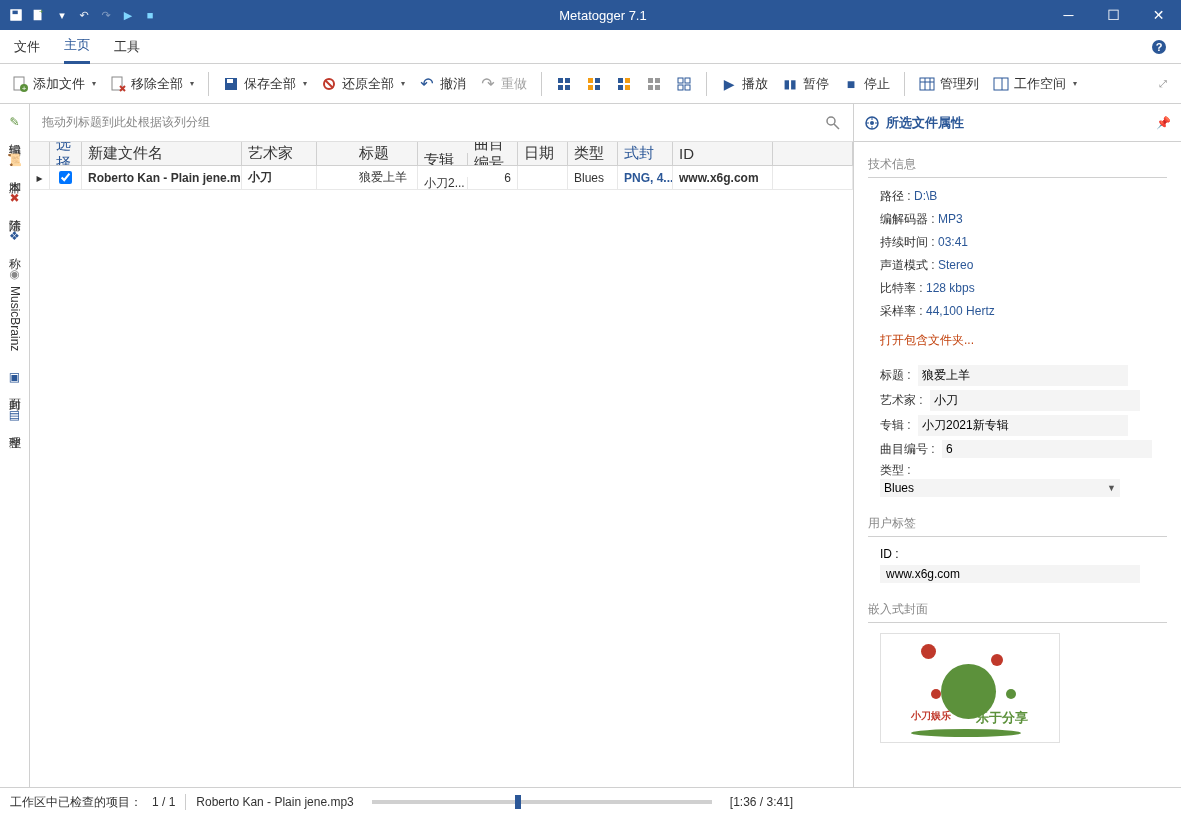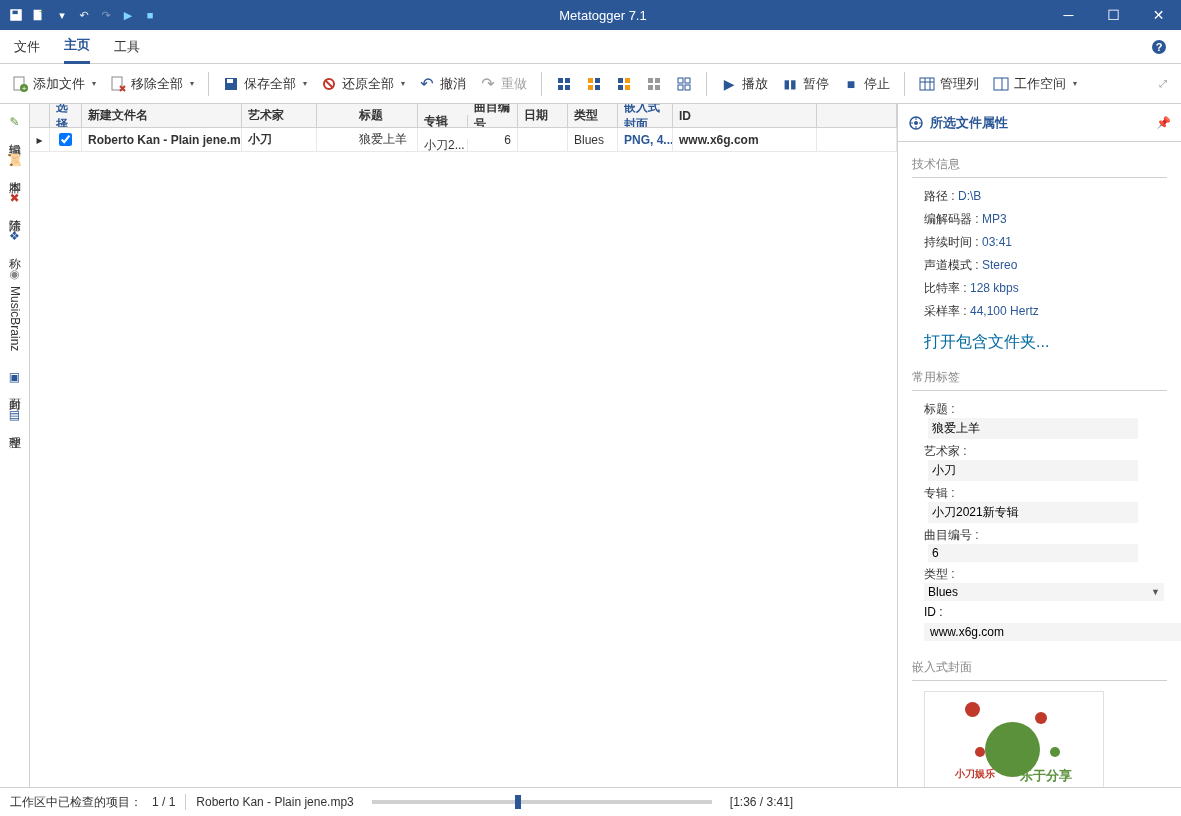--- a/index.html
+++ b/index.html
@@ -9,21 +9,21 @@
 .titlebar { height: 30px; background: #2b5797; color: #fff; display: flex; align-items: center; }
 .titlebar-left { display: flex; align-items: center; gap: 2px; padding-left: 6px; }
 .titlebar-left .qat { width: 20px; height: 20px; display: flex; align-items: center; justify-content: center; font-size: 11px; }
 .titlebar-center { flex: 1; text-align: center; font-size: 13px; }
 .titlebar-right { display: flex; }
 .titlebar-right .winbtn { width: 45px; height: 30px; display: flex; align-items: center; justify-content: center; font-size: 14px; }
 
 
 .menutabs { height: 34px; background: #fff; border-bottom: 1px solid #d0d0d0; display: flex; align-items: center; padding: 8px 14px; gap: 24px; color: #333; font-size: 13px; }
 .menutabs .tab { height: 34px; display: flex; align-items: center; cursor: pointer; }
-.menutabs .tab.active { border-bottom: 3px solid #2b5797; color: #2b5797; font-weight: 700; }
+.menutabs .tab.active { border-bottom: 3px solid #2b5797; color: #2b5797; font-weight: 400; }
 .menutabs .help { margin-left: auto; color: #2b5797; font-size: 16px; }
 
 
 .toolbar { height: 40px; background: #fff; border-bottom: 1px solid #d0d0d0; display: flex; align-items: center; padding: 0 6px; gap: 2px; font-size: 13px; color: #333; }
 .toolbar .btn { display: flex; align-items: center; gap: 5px; padding: 4px 6px; cursor: pointer; white-space: nowrap; }
 .toolbar .btn .ico { width: 16px; height: 16px; display: inline-flex; align-items: center; justify-content: center; }
 .toolbar .sep { width: 1px; height: 24px; background: #ccc; margin: 0 6px; }
 .toolbar .btn.disabled { color: #a0a0a0; }
 .dropdown-arrow { font-size: 8px; color: #555; margin-left: 2px; }
 
@@ -33,21 +33,21 @@
 .sidebar .sitem { writing-mode: vertical-rl; text-orientation: mixed; font-size: 12px; color: #333; padding: 4px 0; cursor: pointer; display: flex; align-items: center; gap: 4px;}
 .sidebar .sico { width: 16px; height: 16px; display: flex; align-items: center; justify-content: center; writing-mode: horizontal-tb; }
 
 .center { flex: 1; display: flex; flex-direction: column; overflow: hidden; }
 
 
 .filterrow { height: 38px; border-bottom: 1px solid #e0e0e0; display: flex; align-items: center; padding: 0 12px; color: #888; font-size: 12px; }
 .filterrow .search { margin-left: auto; width: 16px; height: 16px; }
 
 
-.thead { height: 24px; background: #f5f5f5; border-bottom: 1px solid #d0d0d0; display: flex; font-size: 12px; color: #333; font-weight: bold; }
+.thead { height: 24px; background: #f5f5f5; border-bottom: 1px solid #d0d0d0; display: flex; font-size: 15px; color: #333; }
 .thead .th { border-right: 1px solid #d0d0d0; padding: 4px 6px; display: flex; align-items: center; overflow: hidden; }
 .trow { height: 24px; border-bottom: 1px solid #e8e8e8; display: flex; font-size: 12px; color: #333; }
 .trow .td { border-right: 1px solid #e8e8e8; padding: 4px 6px; display: flex; align-items: center; overflow: hidden; white-space: nowrap; }
 .th.sel, .td.sel { width: 20px; justify-content: center; }
 .th.chk, .td.chk { width: 32px; justify-content: center; color: #2b5797;}
 .th.name, .td.name { width: 160px; }
 .th.artist, .td.artist { width: 75px; }
 .th.title, .td.title { width: 65px; margin-left: 36px; }
 .th.album, .td.album { width: 50px; margin-top: 11px; }
 .th.track, .td.track { width: 50px; justify-content: flex-end;}
@@ -57,29 +57,29 @@
 .th.id, .td.id { flex: 1; }
 .th.last, .td.last { width: 80px; }
 .td.artist, .td.name, .td.id { font-weight: 600; }
 .th.chk { color: #2b5797; }
 .th.cover { color: #2b5797; }
 .td.cover { font-weight: 600; }
 
 .table-body { flex: 1; overflow: auto; }
 
 
-.rightpanel { width: 284px; border-left: 1px solid #d0d0d0; display: flex; flex-direction: column; background: #fff; }
+.rightpanel { width: 328px; border-left: 1px solid #d0d0d0; display: flex; flex-direction: column; background: #fff; }
 .rp-header { height: 38px; border-bottom: 1px solid #d0d0d0; display: flex; align-items: center; padding: 0 10px; color: #2b5797; font-size: 13px; font-weight: 600; gap: 6px; }
 .rp-header .pin { margin-left: auto; color: #555; font-size: 12px; }
 .rp-body { flex: 1; overflow-y: auto; padding: 10px 14px; }
 .rp-section-title { font-size: 12px; color: #888; border-bottom: 1px solid #d0d0d0; padding-bottom: 4px; margin-bottom: 10px; margin-top: 4px;}
 .rp-kv { font-size: 12px; color: #333; margin: 6px 0 6px 12px; }
 .rp-kv .k { color: #333; }
 .rp-kv .v { color: #2b5797; }
-.rp-link { color: #0369a1; margin: 12px 0 16px 12px; font-size: 16px; cursor: pointer;}
+.rp-link { color: #c2410c; margin: 12px 0 16px 12px; font-size: 12px; cursor: pointer;}
 .rp-field { margin: 4px 0 4px 12px; font-size: 12px; }
 .rp-field .flabel { color: #333; }
 .rp-field .finput { display: inline-block; background: #f4f4f4; border: none; padding: 2px 4px; font-size: 12px; width: 210px; margin-left: 4px; }
 .rp-select { display: flex; align-items: center; justify-content: space-between; background: #f4f4f4; width: 240px; padding: 2px 4px;}
 .rp-idblock { margin: 4px 0 4px 12px; }
 .rp-idblock .idlabel { font-size: 12px; margin-bottom: 4px; }
 .rp-idblock .idval { background: #f4f4f4; padding: 2px 6px; font-size: 12px; width: 260px;}
 .rp-cover-area { margin: 10px 0 10px 12px; width: 180px; height: 110px; border: 1px solid #e0e0e0; display:flex;align-items:center;justify-content:center; position: relative; overflow: hidden; background: #fff;}
 .coverimg { width: 100%; height: 100%; position: relative; }
 .splat { position:absolute; border-radius:50%; }
@@ -304,20 +304,29 @@
         <span class="sico" style="color:#2b5797">▣</span>
         <span>封面</span>
       </div>
     <div class="sitem">
         <span class="sico" style="color:#2b5797">▤</span>
         <span>整理</span>
       </div>
   </div>
 
   <div class="center">
+    <div class="filterrow">
+      <span>拖动列标题到此处根据该列分组</span>
+      <span class="search">
+          <svg width="16" height="16">
+            <circle cx="6" cy="6" r="4" fill="none" stroke="#888" stroke-width="1.5"></circle>
+            <line x1="9" y1="9" x2="14" y2="14" stroke="#888" stroke-width="1.5"></line>
+          </svg>
+        </span>
+    </div>
     <div class="thead">
       <div class="th sel"></div>
       <div class="th chk">选择</div>
       <div class="th name">新建文件名</div>
       <div class="th artist">艺术家</div>
       <div class="th title">标题</div>
       <div class="th album">专辑</div>
       <div class="th track">曲目编号</div>
       <div class="th date">日期</div>
       <div class="th genre">类型</div>
@@ -360,30 +369,30 @@
     <div class="rp-body">
       <div class="rp-section-title">技术信息</div>
       <div class="rp-kv"><span class="k">路径 : </span><span class="v">D:\B</span></div>
       <div class="rp-kv"><span class="k">编解码器 : </span><span class="v">MP3</span></div>
       <div class="rp-kv"><span class="k">持续时间 : </span><span class="v">03:41</span></div>
       <div class="rp-kv"><span class="k">声道模式 : </span><span class="v">Stereo</span></div>
       <div class="rp-kv"><span class="k">比特率 : </span><span class="v">128 kbps</span></div>
       <div class="rp-kv"><span class="k">采样率 : </span><span class="v">44,100 Hertz</span></div>
       <div class="rp-link">打开包含文件夹...</div>
 
-      <div class="rp-section-title">常用标签</div>
       <div class="rp-field"><span class="flabel">标题 : </span><span class="finput">狼爱上羊</span></div>
       <div class="rp-field"><span class="flabel">艺术家 : </span><span class="finput">小刀</span></div>
       <div class="rp-field"><span class="flabel">专辑 : </span><span class="finput">小刀2021新专辑</span></div>
       <div class="rp-field"><span class="flabel">曲目编号 : </span><span class="finput">6</span></div>
       <div class="rp-field"><span class="flabel">类型 : </span><span class="rp-select">
             <span>Blues</span>
             <span style="font-size:9px;color:#555">▼</span>
           </span></div>
 
+      <div class="rp-section-title" style="margin-top:18px">用户标签</div>
       <div class="rp-idblock">
         <div class="idlabel">ID :</div>
         <div class="idval">www.x6g.com</div>
       </div>
 
       <div class="rp-section-title" style="margin-top:18px">嵌入式封面</div>
       <div class="rp-cover-area">
         <div class="coverimg">
           <div class="splat" style="left:60px;top:30px;width:55px;height:55px;background:#5c913b"></div>
           <div class="splat" style="left:40px;top:10px;width:15px;height:15px;background:#c0392b"></div>

